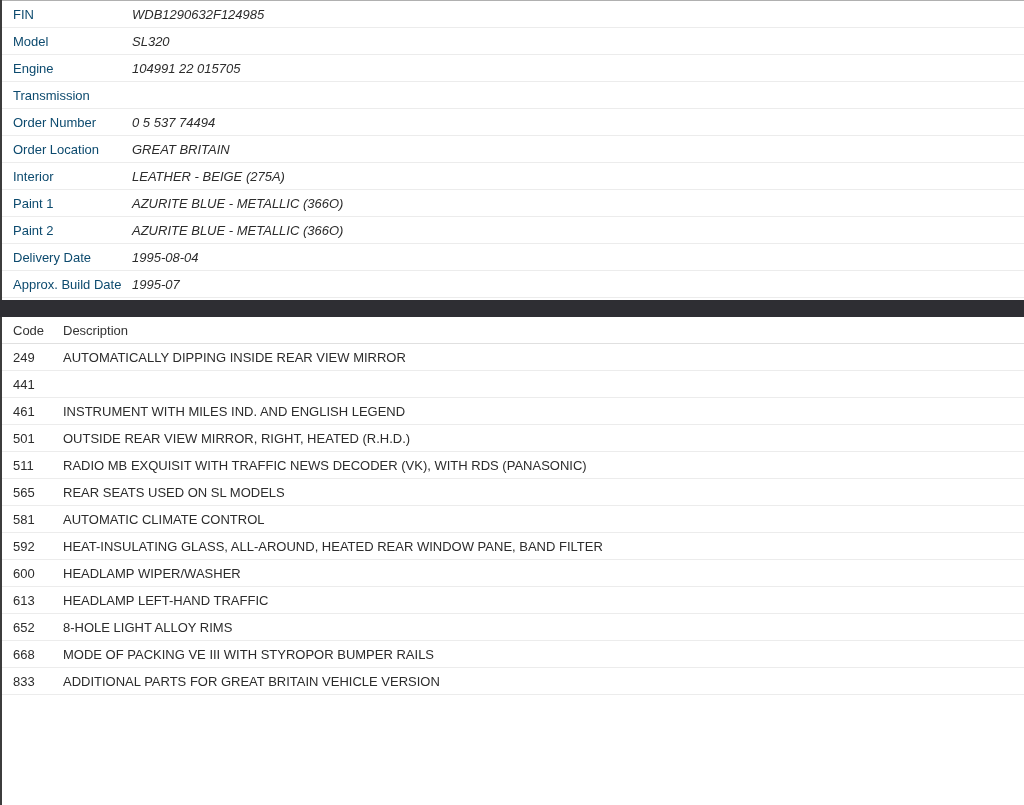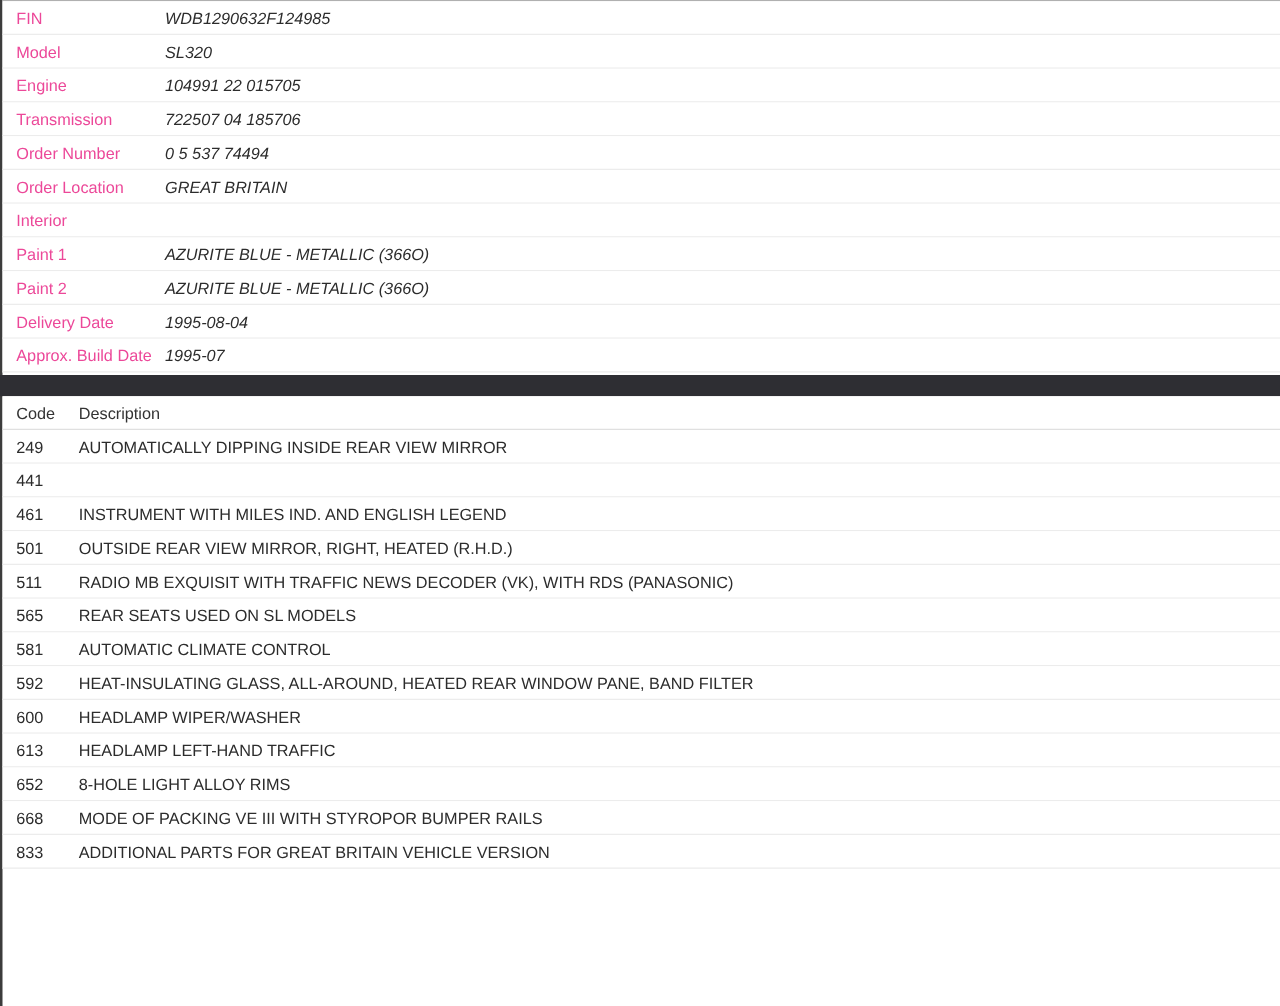--- a/index.html
+++ b/index.html
@@ -32,21 +32,21 @@
     display: flex;
     align-items: center;
     height: 27px;
     box-sizing: border-box;
     border-bottom: 1px solid #ececec;
     background: #ffffff;
   }
   .kv-label {
     flex: 0 0 119px;
     padding-left: 11px;
-    color: #ec4899;
+    color: #0c4a6e;
     white-space: nowrap;
   }
   .kv-value {
     flex: 1;
     white-space: nowrap;
     font-style: italic;
   }
 
   
   .separator-bar {
@@ -95,35 +95,35 @@
         <div class="kv-value">SL320</div>
       </div>
 
       <div class="kv-row">
         <div class="kv-label">Engine</div>
         <div class="kv-value">104991 22 015705</div>
       </div>
 
       <div class="kv-row">
         <div class="kv-label">Transmission</div>
-        <div class="kv-value">722507 04 185706</div>
       </div>
 
       <div class="kv-row">
         <div class="kv-label">Order Number</div>
         <div class="kv-value">0 5 537 74494</div>
       </div>
 
       <div class="kv-row">
         <div class="kv-label">Order Location</div>
         <div class="kv-value">GREAT BRITAIN</div>
       </div>
 
       <div class="kv-row">
         <div class="kv-label">Interior</div>
+        <div class="kv-value">LEATHER - BEIGE (275A)</div>
       </div>
 
       <div class="kv-row">
         <div class="kv-label">Paint 1</div>
         <div class="kv-value">AZURITE BLUE - METALLIC (366O)</div>
       </div>
 
       <div class="kv-row">
         <div class="kv-label">Paint 2</div>
         <div class="kv-value">AZURITE BLUE - METALLIC (366O)</div>

